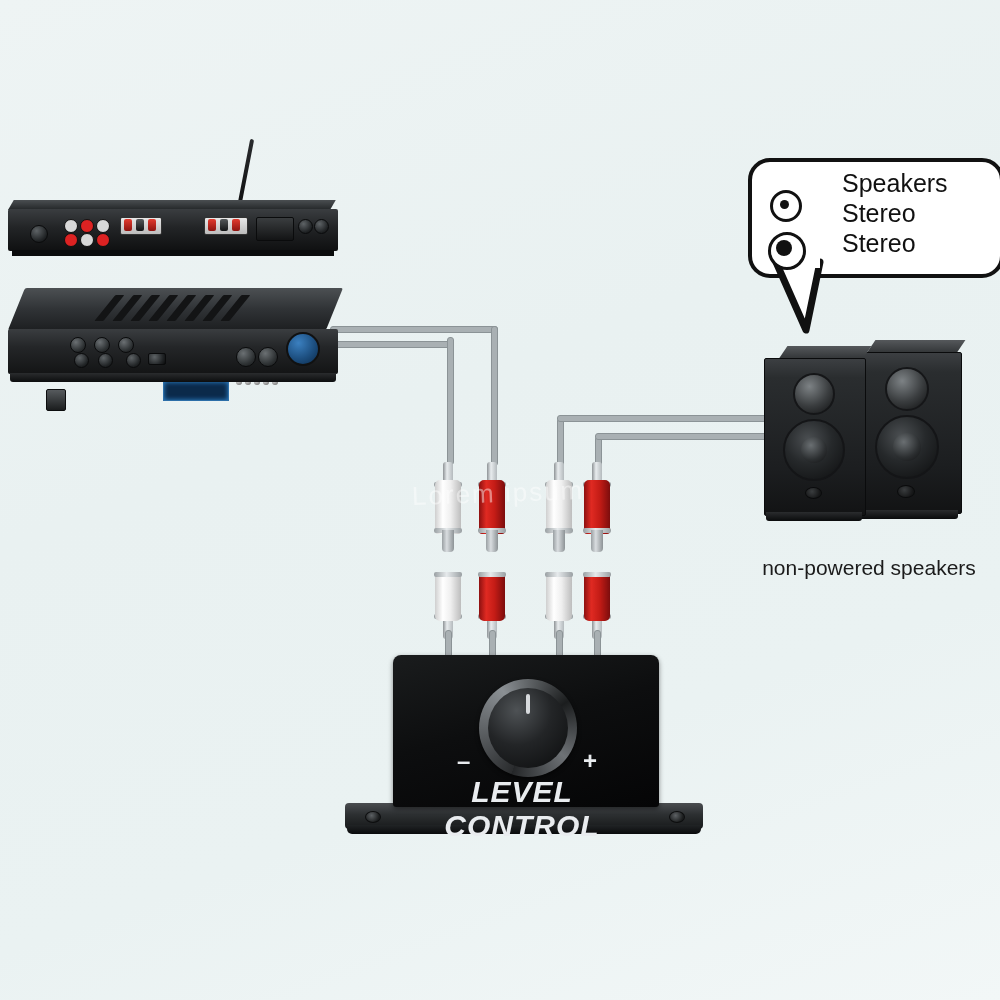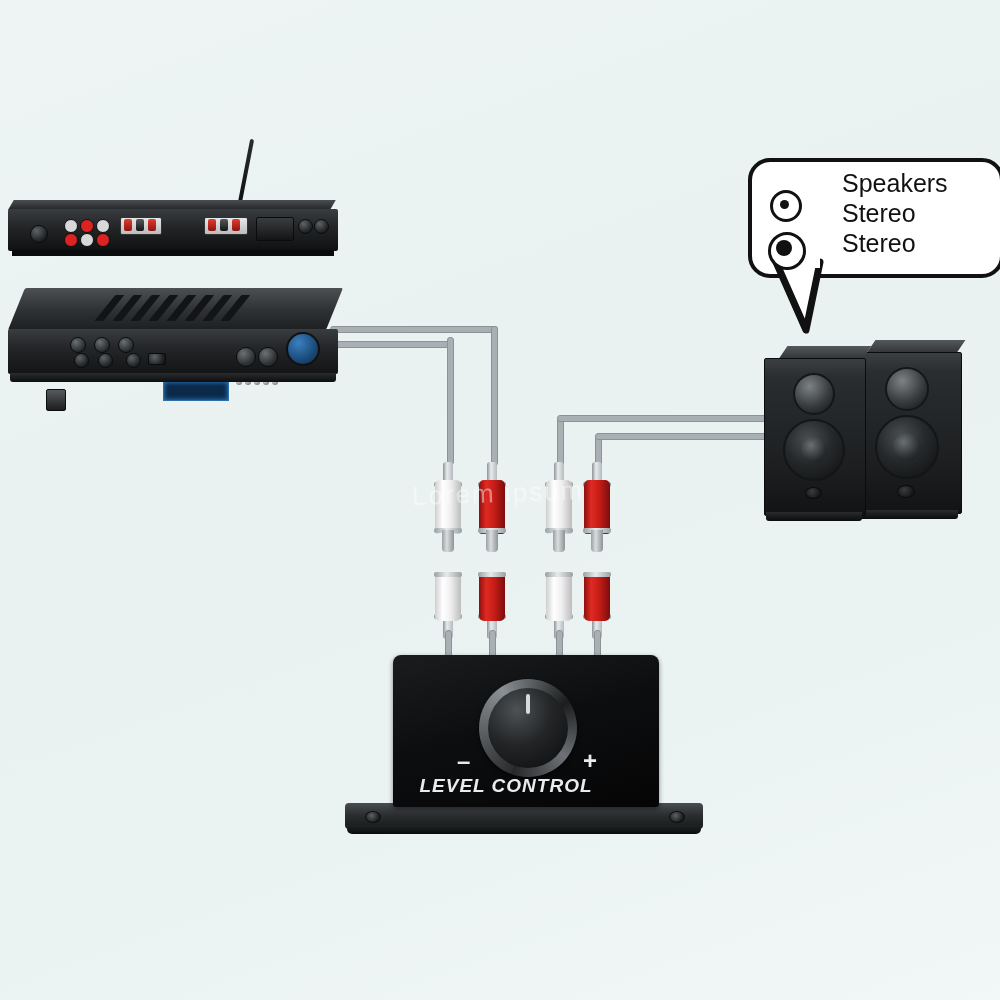--- a/index.html
+++ b/index.html
@@ -272,23 +272,23 @@
   .lc-knob-inner {
     position: absolute; left: 9px; top: 9px; width: 80px; height: 80px;
     border-radius: 50%;
     background: radial-gradient(circle at 36% 28%, #4e5255 0%, #232527 45%, #0a0b0c 100%);
   }
   .lc-knob-mark {
     position: absolute; left: 38px; top: 6px; width: 4px; height: 20px;
     background: #d7dadd; border-radius: 2px;
   }
   .lc-title {
-    position: absolute; left: 0; top: 120px; width: 226px;
+    position: absolute; left: 16px; top: 120px; width: 226px;
     text-align: center; color: #e9ecef;
-    font-size: 19px; letter-spacing: 1px; font-style: italic; font-weight: 700;
+    font-size: 30px; letter-spacing: 1px; font-style: italic; font-weight: 700;
   }
   .lc-minus, .lc-plus {
     position: absolute; color: #e9ecef; font-size: 24px; font-weight: 700;
   }
 
   
   .watermark {
     position: absolute;
     color: rgba(255,255,255,.45);
     font-size: 26px;
@@ -451,20 +451,21 @@
       <div class="spk-top" style="left:778px; top:346px; width:84px; height:14px;"></div>
       <div class="spk" style="left:764px; top:358px; width:100px; height:156px;">
         <div class="tweeter" style="left:28px; top:14px; width:38px; height:38px;"></div>
         <div class="woofer" style="left:18px; top:60px; width:58px; height:58px;"></div>
         <div class="port" style="left:40px; top:128px; width:15px; height:10px;"></div>
       </div>
       <div style="position:absolute; left:766px; top:512px; width:96px; height:9px; background:linear-gradient(180deg,#2a2c2e,#0a0b0c); border-radius:0 0 3px 3px;"></div>
     </div>
 
     <div class="lbl" style="left:738px; top:555px; text-align:center; width:262px;">
+      <div>non-powered speakers</div>
     </div>
 
     <div>
       <div class="bubble" style="left:748px; top:158px; width:248px; height:112px;"></div>
 
       <svg style="position:absolute; left:772px; top:258px; width:60px; height:80px;" viewBox="0 0 60 80">
         <polygon points="4,4 48,4 34,72" fill="#ffffff" stroke="#111111" stroke-width="7" stroke-linejoin="round"></polygon>
         <rect x="6" y="0" width="42" height="10" fill="#ffffff"></rect>
       </svg>
       <div class="bubble-dot-outer" style="left:770px; top:190px; width:26px; height:26px;">

